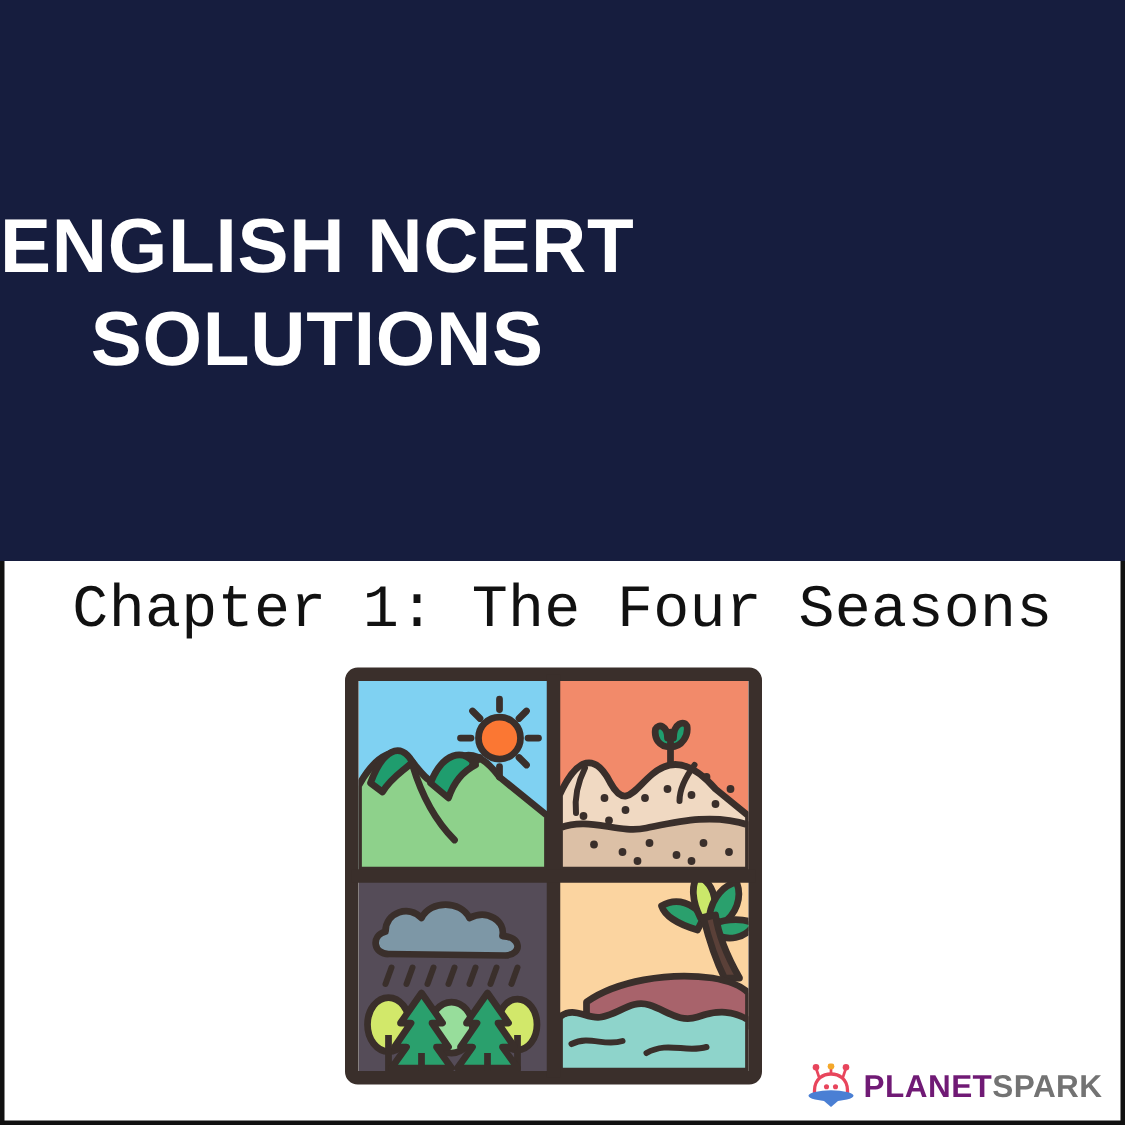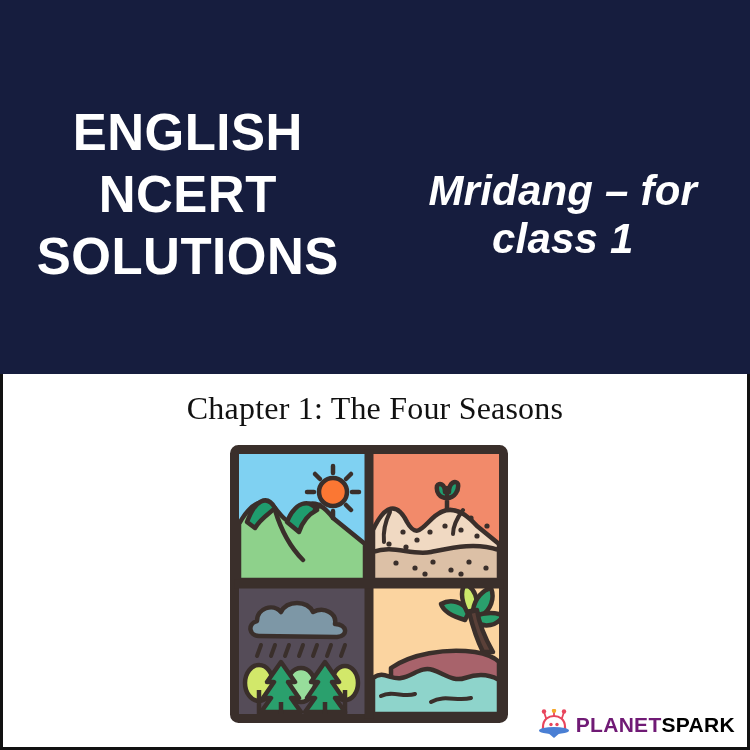--- a/index.html
+++ b/index.html
@@ -82,23 +82,23 @@
     border-bottom: 3px solid #111111;
   }
 
   .chapter-title {
     position: absolute;
     left: 0;
     top: 12px;
     width: 744px;
     text-align: center;
     color: #111111;
-    font-family: Liberation Serif, serif;
+    font-family: Liberation Mono, monospace;
     font-weight: normal;
-    font-size: 32px;
+    font-size: 40px;
     line-height: 44px;
     letter-spacing: 0.2px;
   }
 
   
   .illustration {
     position: absolute;
     left: 222px;
     top: 66px;
     width: 306px;
@@ -122,33 +122,32 @@
   .logo-text {
     font-family: "Liberation Sans", sans-serif;
     font-weight: bold;
     font-size: 21px;
     letter-spacing: 0.3px;
     line-height: 21px;
     text-transform: uppercase;
   }
 
   .logo-planet { color: #701a75; }
-  .logo-spark  { color: #000000; }
+  .logo-spark  { color: #737373; }
 </style>
 </head>
 <body>
 
 <div class="poster">
 
   <div class="header">
     <div class="title-main">
       <div>ENGLISH NCERT</div>
       <div>SOLUTIONS</div>
     </div>
-    <div class="title-sub">Mridang – for class 1</div>
   </div>
 
   <div class="body-area">
 
     <div class="chapter-title">Chapter 1: The Four Seasons</div>
 
     <div class="illustration">
       <svg width="306" height="306" viewBox="0 0 306 306" xmlns="http://www.w3.org/2000/svg">
 
         <defs>

